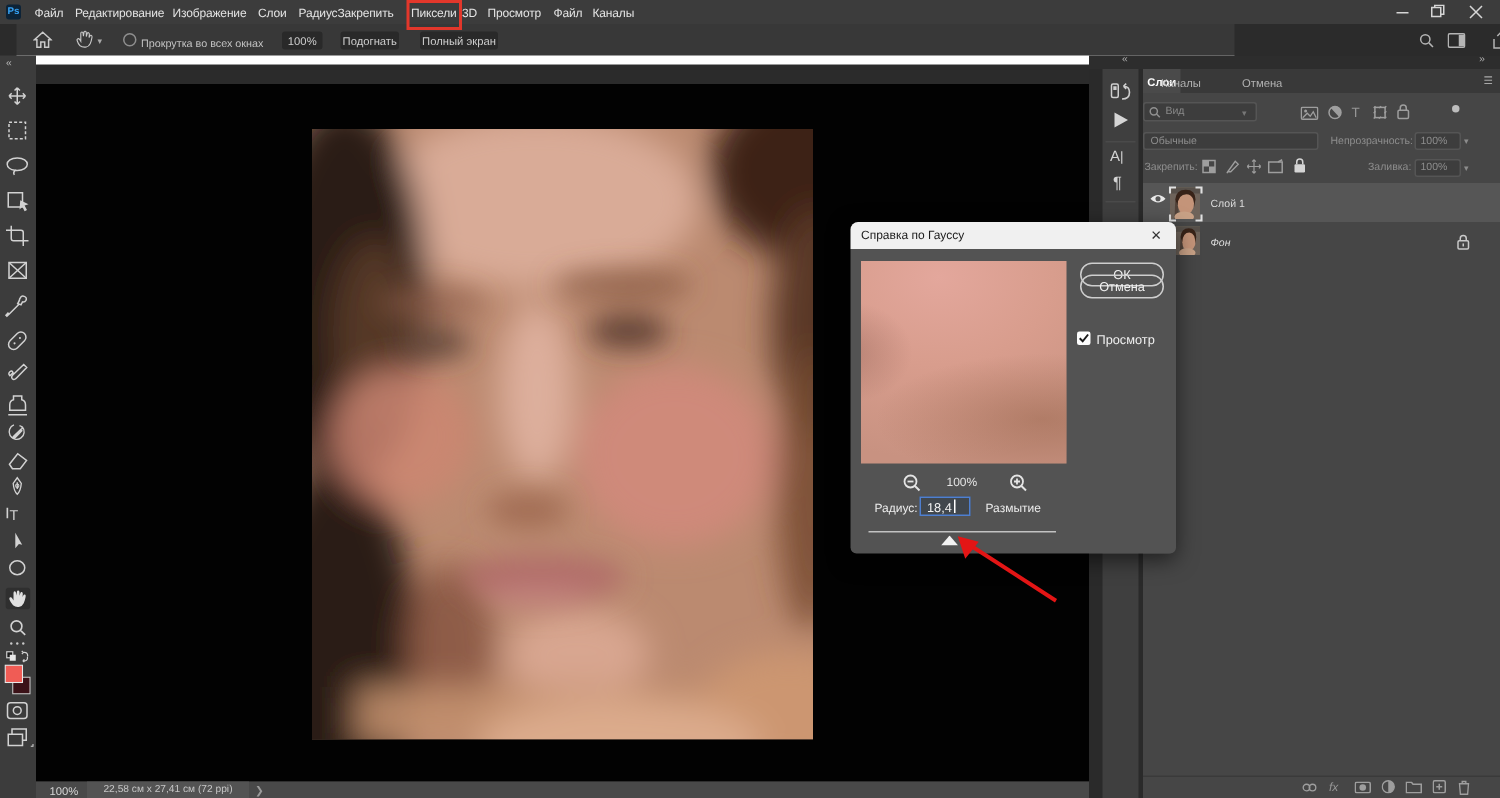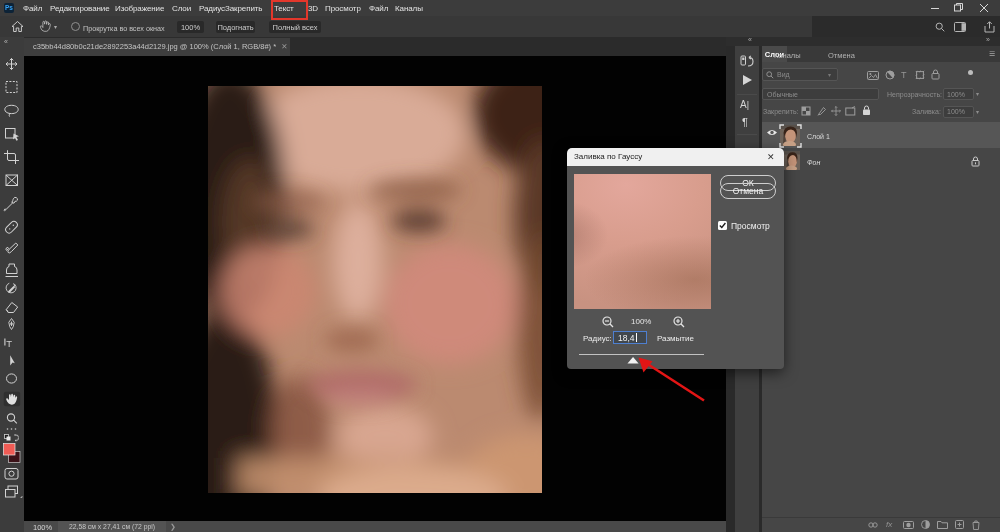--- a/index.html
+++ b/index.html
@@ -4,21 +4,21 @@
 html,body{margin:0;padding:0;width:1000px;height:532px;overflow:hidden;background:#2b2b2b;
 font-family:"Liberation Sans",sans-serif;-webkit-font-smoothing:antialiased}
 .abs{position:absolute}
 #stage{position:relative;width:1000px;height:532px}
 
 #menubar{left:0;top:0;width:1000px;height:16px;background:#3c3c3c}
 .mi{position:absolute;top:4px;font-size:8px;color:#e3e3e3;letter-spacing:-.1px}
 #pslogo{left:4px;top:2.5px;width:10px;height:10px;background:#0d2337;border-radius:2px;
 color:#36a3f7;font-size:6.5px;font-weight:bold;text-align:center;line-height:10.5px}
 
-#optbar{left:0;top:16px;width:812px;height:21px;background:#383838;border-bottom:6px solid #ffffff}
+#optbar{left:11px;top:16px;width:812px;height:21px;background:#383838;border-bottom:6px solid #ffffff}
 .obtn{position:absolute;top:5px;height:12px;white-space:nowrap;background:#292929;color:#cdcdcd;font-size:7.5px;
 text-align:center;line-height:13px;border-radius:2px}
 .olab{position:absolute;top:7.5px;font-size:7.2px;color:#c3c3c3}
 
 #tabstrip{left:24px;top:37px;width:702px;height:19px;background:#2b2b2b}
 #doctab{left:0px;top:1px;width:266px;height:18px;background:#3e3e3e;color:#c4c4c4;
 font-size:7.5px;line-height:18px;padding-left:9px;box-sizing:border-box;white-space:nowrap}
 
 #toolcol{left:0;top:37px;width:24px;height:495px;background:#3c3c3c}
 
@@ -61,21 +61,21 @@
 <div id="stage">
 
 <div class="abs" id="menubar">
   <div class="abs" id="pslogo">Ps</div>
   <span class="mi" style="left:23px">Файл</span>
   <span class="mi" style="left:50px">Редактирование</span>
   <span class="mi" style="left:115px">Изображение</span>
   <span class="mi" style="left:172px">Слои</span>
   <span class="mi" style="left:199px">Радиус</span>
   <span class="mi" style="left:225px">Закрепить</span>
-  <span class="mi" style="left:274px">Текст</span>
+  <span class="mi" style="left:274px">Пиксели</span>
   <span class="mi" style="left:308px">3D</span>
   <span class="mi" style="left:325px">Просмотр</span>
   <span class="mi" style="left:369px">Файл</span>
   <span class="mi" style="left:395px">Каналы</span>
   <svg class="abs" style="left:930px;top:3px" width="62" height="10" viewBox="0 0 62 10">
         <g stroke="#d6d6d6" fill="none">
           <path d="M1 5.5 L9 5.5"></path>
           <rect x="24.5" y="2" width="6" height="6"></rect>
           <path d="M26.5 2 L26.5 .5 L32.5 .5 L32.5 6.5 L30.5 6.5"></path>
           <path d="M50 1 L58 9 M58 1 L50 9"></path>
@@ -89,38 +89,35 @@
         <path d="M6.5 1.5 L12 6.5 L10.4 6.5 L10.4 11.5 L7.8 11.5 L7.8 8 L5.2 8 L5.2 11.5 L2.6 11.5 L2.6 6.5 L1 6.5 Z" fill="none" stroke="#c9c9c9" stroke-width="1"></path>
       </svg>
   <svg class="abs" style="left:39px;top:4px" width="12" height="13" viewBox="0 0 12 13">
         <path d="M3.4 11.2 Q2.2 9.7 1.6 7.8 Q1.2 6.6 2.1 6.3 Q2.9 6.1 3.5 7.1 L4.2 8.2 L4.2 2.6 Q4.2 1.5 5 1.5 Q5.8 1.5 5.9 2.6 L6.1 4.5 L6.5 1.7 Q6.7 .7 7.5 .9 Q8.2 1.1 8.2 2.2 L8.2 4.7 L8.8 2.6 Q9.1 1.7 9.8 2 Q10.5 2.3 10.4 3.3 L10.2 5.5 L10.8 4.4 Q11.2 3.5 11.9 3.9 Q12.5 4.3 12.3 5.3 Q11.8 8.3 11 9.9 Q9.9 12 8.2 12.3 Q5.4 12.8 3.4 11.2 Z" fill="none" stroke="#c9c9c9" stroke-width=".8" transform="scale(.92)"></path>
       </svg>
   <span class="abs" style="left:54px;top:7px;color:#aaa;font-size:6px">▾</span>
   <span class="abs" style="left:71px;top:6px;width:7px;height:7px;border:1px solid #8f8f8f;border-radius:50%"></span>
   <span class="olab" style="left:83px">Прокрутка во всех окнах</span>
   <div class="obtn" style="left:177px;width:27px">100%</div>
   <div class="obtn" style="left:216px;width:39px">Подогнать</div>
-  <div class="obtn" style="left:269px;width:52px">Полный всех</div>
+  <div class="obtn" style="left:269px;width:52px">Полный экран</div>
   <svg class="abs" style="left:935px;top:6px" width="10" height="10" viewBox="0 0 10 10">
         <circle cx="4.2" cy="4.2" r="3.1" fill="none" stroke="#b5b5b5" stroke-width="1"></circle>
         <path d="M6.6 6.6 L9.3 9.3" stroke="#b5b5b5" stroke-width="1"></path>
       </svg>
   <svg class="abs" style="left:954px;top:6px" width="12" height="10" viewBox="0 0 12 10">
         <rect x=".5" y=".5" width="11" height="9" rx="1" fill="none" stroke="#b5b5b5" stroke-width="1"></rect>
         <rect x="7.5" y="1.2" width="3.6" height="7.6" fill="#b5b5b5"></rect>
       </svg>
   <svg class="abs" style="left:984px;top:5px" width="11" height="12" viewBox="0 0 11 12">
         <path d="M1 5 L1 11 L10 11 L10 5" fill="none" stroke="#b5b5b5" stroke-width="1"></path>
         <path d="M5.5 7.5 L5.5 1 M3.2 3 L5.5 .7 L7.8 3" fill="none" stroke="#b5b5b5" stroke-width="1"></path>
       </svg>
 </div>
 
-<div class="abs" id="tabstrip">
-      <div class="abs" id="doctab">c35bb44d80b0c21de2892253a44d2129.jpg @ 100% (Слой 1, RGB/8#) * <span style="color:#9a9a9a;margin-left:3px">✕</span></div>
-    </div>
 
 <div class="abs" id="toolcol">
 <svg width="24" height="495" viewBox="0 0 24 495" style="display:block">
 <g stroke="#d2d2d2" fill="none" stroke-width="1">
 <text x="4" y="7" font-size="7" fill="#b5b5b5" stroke="none">«</text>
 <path d="M11.5 21.5 L11.5 32.5 M6 27 L17 27 M11.5 21.5 L9.7 23.3 M11.5 21.5 L13.3 23.3 M11.5 32.5 L9.7 30.7 M11.5 32.5 L13.3 30.7 M6 27 L7.8 25.2 M6 27 L7.8 28.8 M17 27 L15.2 25.2 M17 27 L15.2 28.8"></path>
 <rect x="6" y="44.5" width="11" height="11" stroke-dasharray="2 1.4"></rect>
 <path d="M11.5 68.3 C7.3 68.3 4.8 70.2 4.8 72.5 C4.8 74.6 7 76.2 10 76.5 C9.2 77.5 8.8 78.6 9.6 79.6 M11.5 68.3 C15.7 68.3 18.2 70.2 18.2 72.5 C18.2 74.8 15.5 76.6 11.5 76.6 C10.9 76.6 10.4 76.6 10 76.5"></path>
 <rect x="5.5" y="91.5" width="9.5" height="9.5"></rect>
           <path d="M13.5 96.5 L19 99.2 L16.4 100 L18 103 L16.4 103.8 L14.9 100.8 L13 102.6 Z" fill="#d2d2d2" stroke="none"></path>
@@ -356,21 +353,21 @@
           <rect x=".5" y=".5" width="8" height="8" rx="1" fill="none" stroke="#9e9e9e"></rect>
           <path d="M4.5 2.5 L4.5 6.5 M2.5 4.5 L6.5 4.5" stroke="#9e9e9e"></path>
         </svg>
     <svg class="abs" style="left:210px;top:2px" width="8" height="10" viewBox="0 0 8 10">
           <path d="M1 2.5 L7 2.5 L6.4 9.5 L1.6 9.5 Z M2.8 2.5 L2.8 1 L5.2 1 L5.2 2.5" fill="none" stroke="#9e9e9e" stroke-width=".9"></path>
         </svg>
   </div>
 </div>
 
 <div class="abs" id="dialog">
-  <div class="abs" id="dlgtitle"><span style="margin-left:7px">Заливка по Гауссу</span>
+  <div class="abs" id="dlgtitle"><span style="margin-left:7px">Справка по Гауссу</span>
     <span class="abs" style="left:200px;top:0px;color:#333;font-size:9px">✕</span></div>
   <div class="abs" id="dlgbody">
     <div class="abs" id="preview"></div>
     <div class="dbtn" style="top:9px">ОК</div>
     <div class="dbtn" style="top:17px">Отмена</div>
     <div class="abs" style="left:151px;top:54.5px;width:9px;height:9px;background:#fdfdfd;border-radius:1.5px">
       <svg width="9" height="9" viewBox="0 0 9 9" style="display:block">
             <path d="M1.8 4.5 L3.8 6.5 L7.4 2" fill="none" stroke="#1a1a1a" stroke-width="1.3"></path>
           </svg>
         </div>

